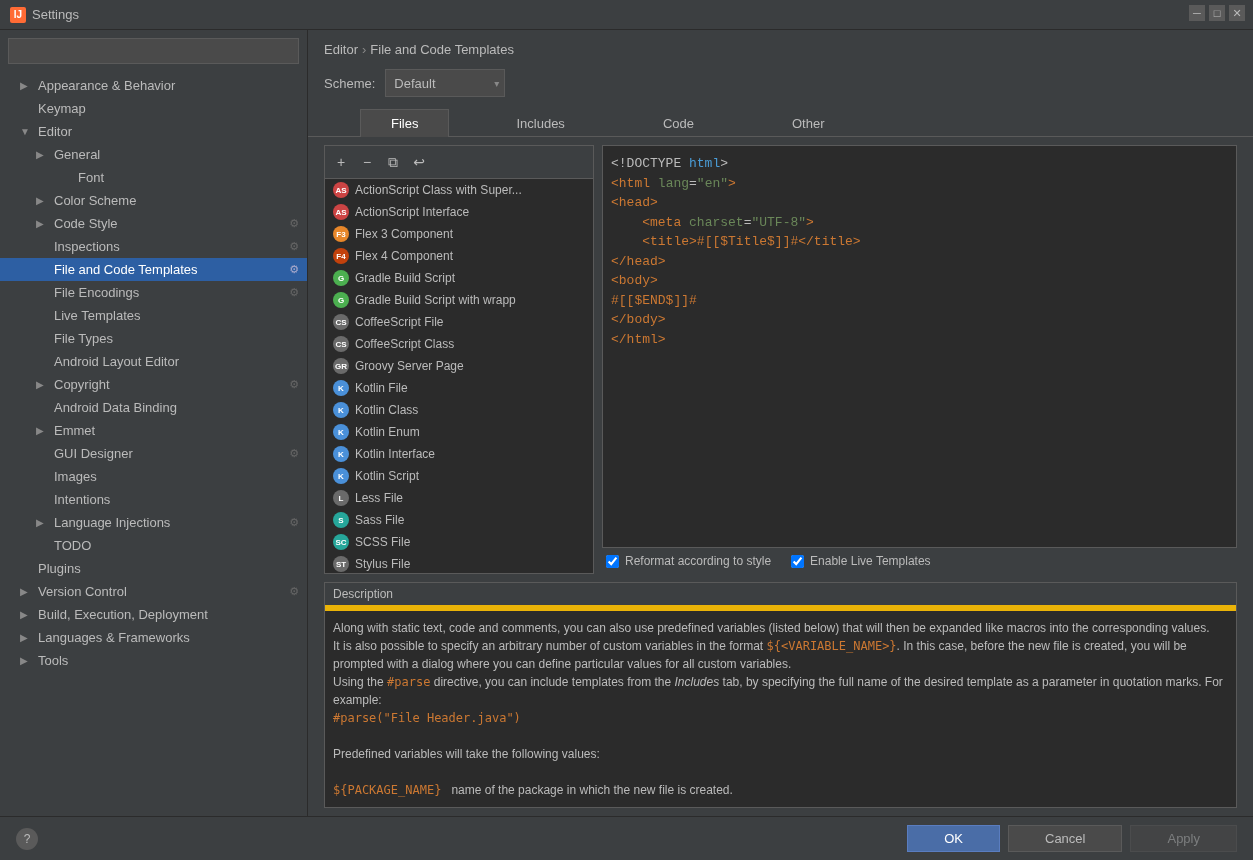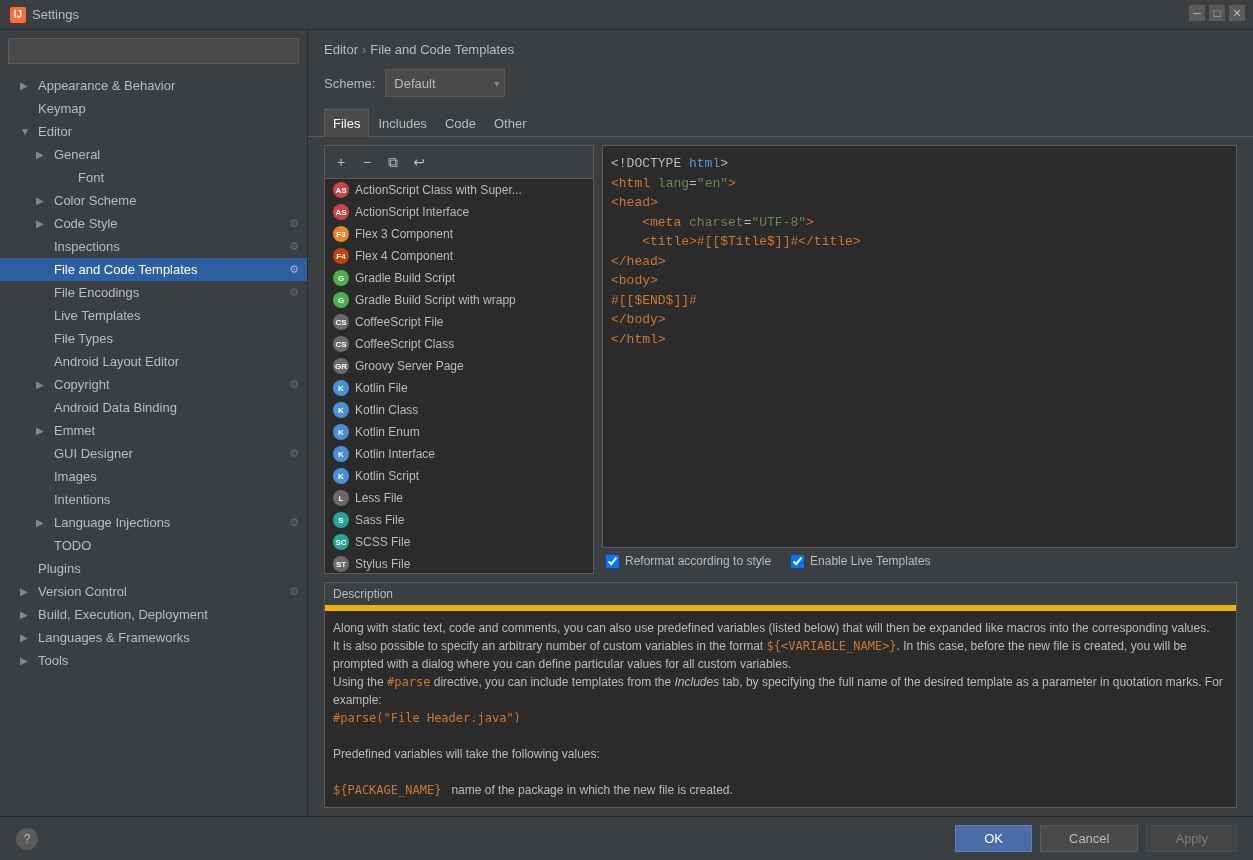--- a/index.html
+++ b/index.html
@@ -179,27 +179,28 @@
     }
 
     
     .tabs {
       display: flex;
       border-bottom: 1px solid #5a5a5a;
       padding: 0 16px;
       gap: 0;
     }
     .tab {
-      padding: 6px 8px;
+      padding: 6px 30px;
       font-size: 13px;
       cursor: pointer;
       color: #bbbbbb;
       border: 1px solid transparent;
       border-bottom: none;
       margin-bottom: -1px;
+      margin-left: 36px;
     }
     .tab.active {
       background: #4a4a4a;
       border-color: #5a5a5a;
       color: white;
     }
 
     
     .content-panels {
       display: flex;
@@ -338,21 +339,21 @@
       border-radius: 50%;
       background: #5a5a5a;
       border: none;
       color: #bbbbbb;
       font-size: 12px;
       cursor: pointer;
       display: flex; align-items: center; justify-content: center;
     }
     .bottom-right { display: flex; gap: 8px; }
     .action-btn {
-      padding: 5px 28px;
+      padding: 5px 36px;
       font-size: 13px;
       cursor: pointer;
       border: 1px solid #5a5a5a;
       background: #4a4a4a;
       color: #bbbbbb;
     }
     .action-btn.primary {
       background: #4a6da7;
       border-color: #5a7dc0;
       color: white;

